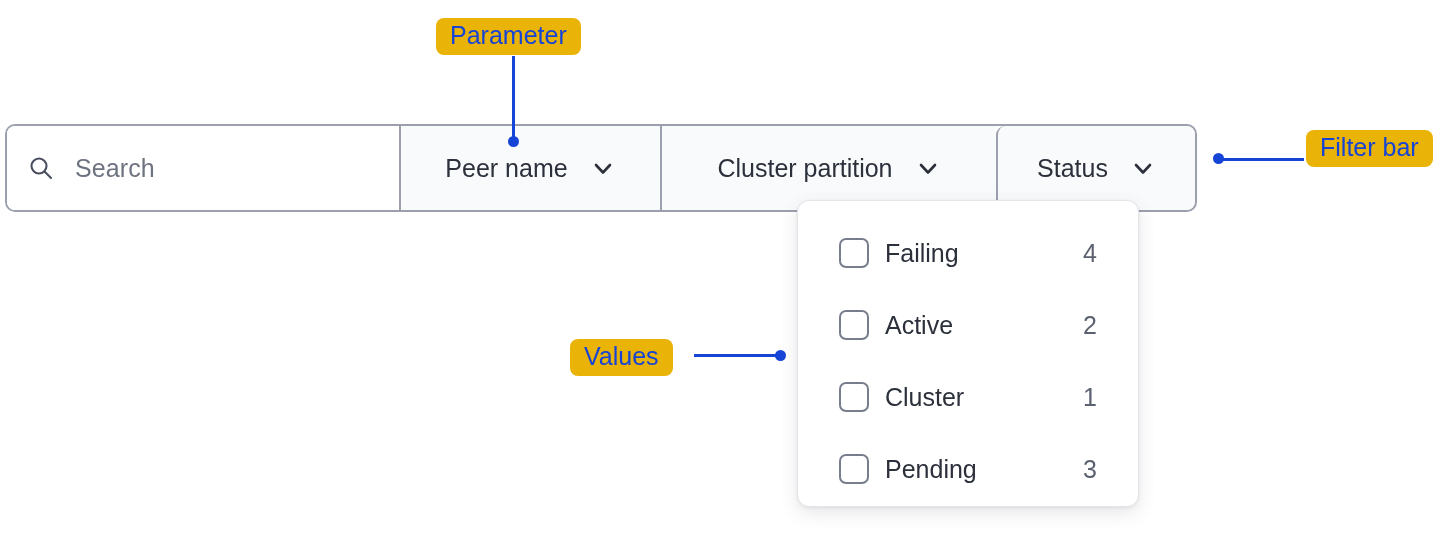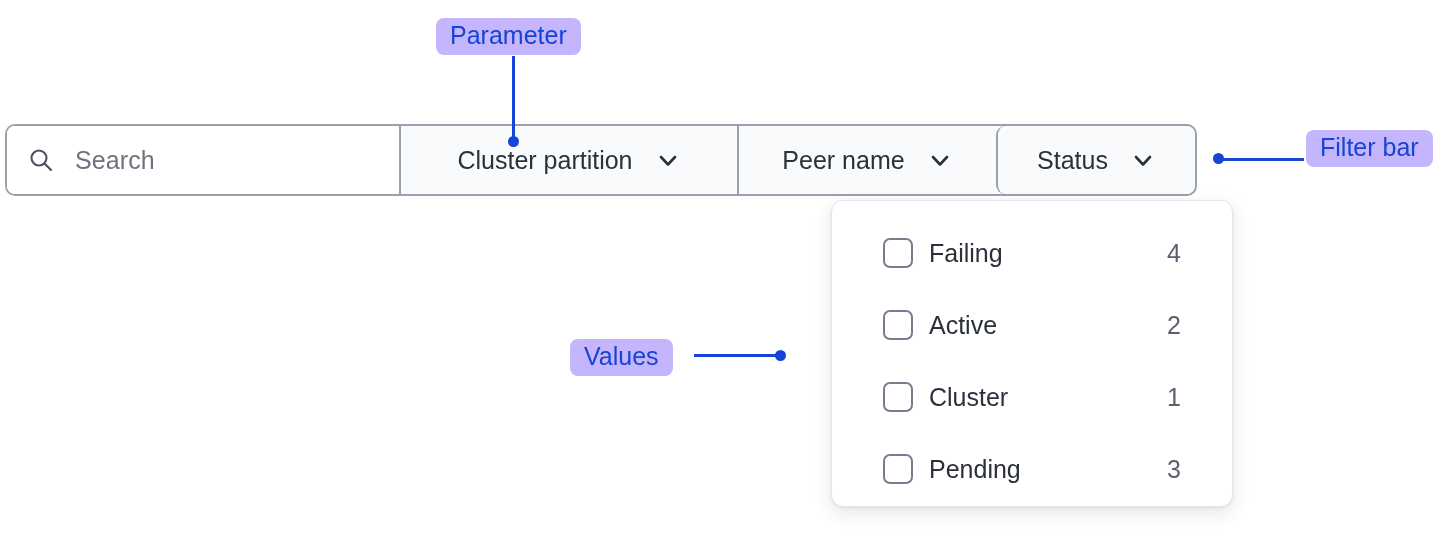--- a/index.html
+++ b/index.html
@@ -14,21 +14,21 @@
     font-family: "Liberation Sans", "DejaVu Sans", sans-serif;
     overflow: hidden;
   }
 
   
   #filter-bar {
     position: absolute;
     left: 5px;
     top: 124px;
     width: 1192px;
-    height: 72px;
+    height: 88px;
     box-sizing: border-box;
     display: flex;
     align-items: stretch;
     border: 2px solid #9ca0ad;
     border-radius: 10px;
     background: #ffffff;
     overflow: hidden;
     justify-content: center;
   }
 
@@ -80,30 +80,30 @@
     width: 26px;
     height: 26px;
     display: block;
     margin-left: 22px;
     flex: 0 0 26px;
   }
 
   
   #values-panel {
     position: absolute;
-    left: 831px;
+    left: 797px;
     top: 200px;
-    width: 402px;
+    width: 342px;
     height: 307px;
     box-sizing: border-box;
     background: #ffffff;
     border: 1px solid #e3e5ea;
     border-radius: 12px;
     box-shadow: 0 6px 18px rgba(60,64,78,0.13), 0 1px 3px rgba(60,64,78,0.08);
-    padding: 16px 18px;
+    padding: 16px 8px;
   }
   .value-row {
     height: 72px;
     display: flex;
     align-items: center;
     padding: 0 33px 0 33px;
     box-sizing: border-box;
   }
   .checkbox {
     width: 30px;
@@ -124,21 +124,21 @@
   .value-count {
     font-size: 25px;
     color: #5b6170;
     text-align: right;
     white-space: nowrap;
   }
 
   
   .anno-badge {
     position: absolute;
-    background: #c4b5fd;
+    background: #eab308;
     color: #1544d6;
     font-size: 25px;
     border-radius: 8px;
     padding: 5px 14px 7px 14px;
     white-space: nowrap;
     line-height: 1.0;
   }
   #anno-parameter { left: 436px; top: 18px; }
   #anno-filter-bar { left: 1306px; top: 130px; }
   #anno-values    { left: 570px; top: 339px; }
@@ -172,38 +172,38 @@
   <div id="search-field">
     <span class="search-icon">
       <svg viewBox="0 0 26 26" width="26" height="26" aria-hidden="true">
         <circle cx="11" cy="11" r="7.5" fill="none" stroke="#4b5061" stroke-width="2.1"></circle>
         <line x1="16.5" y1="16.5" x2="23" y2="23" stroke="#4b5061" stroke-width="2.1" stroke-linecap="round"></line>
       </svg>
     </span>
     <span class="search-placeholder">Search</span>
   </div>
 
+  <div class="filter-segment" id="segment-peer-name">
+    <span class="segment-label">Peer name</span>
+    <span class="chevron-icon">
+      <svg viewBox="0 0 26 26" width="26" height="26" aria-hidden="true">
+        <polyline points="6,10 13,17.5 20,10" fill="none" stroke="#2b303b" stroke-width="2.6" stroke-linecap="round" stroke-linejoin="round"></polyline>
+      </svg>
+    </span>
+  </div>
+
   <div class="filter-segment" id="segment-cluster-partition">
     <span class="segment-label">Cluster partition</span>
     <span class="chevron-icon">
       <svg viewBox="0 0 26 26" width="26" height="26" aria-hidden="true">
         <polyline points="6,10 13,17.5 20,10" fill="none" stroke="#2b303b" stroke-width="2.6" stroke-linecap="round" stroke-linejoin="round"></polyline>
       </svg>
     </span>
   </div>
 
-  <div class="filter-segment" id="segment-peer-name">
-    <span class="segment-label">Peer name</span>
-    <span class="chevron-icon">
-      <svg viewBox="0 0 26 26" width="26" height="26" aria-hidden="true">
-        <polyline points="6,10 13,17.5 20,10" fill="none" stroke="#2b303b" stroke-width="2.6" stroke-linecap="round" stroke-linejoin="round"></polyline>
-      </svg>
-    </span>
-  </div>
-
   <div class="filter-segment" id="segment-status">
     <span class="segment-label">Status</span>
     <span class="chevron-icon">
       <svg viewBox="0 0 26 26" width="26" height="26" aria-hidden="true">
         <polyline points="6,10 13,17.5 20,10" fill="none" stroke="#2b303b" stroke-width="2.6" stroke-linecap="round" stroke-linejoin="round"></polyline>
       </svg>
     </span>
   </div>
 
 </div>

